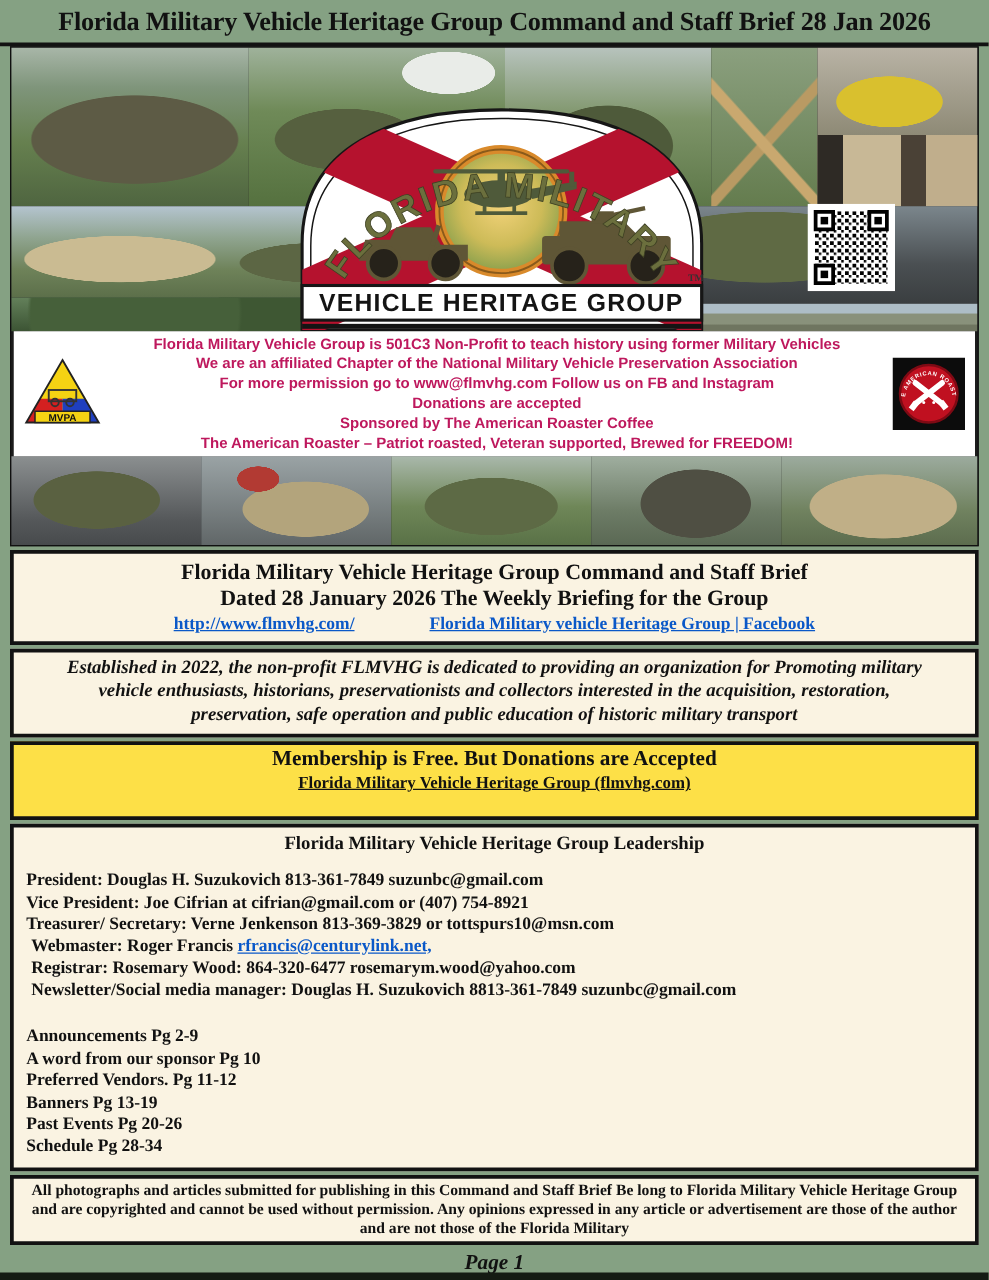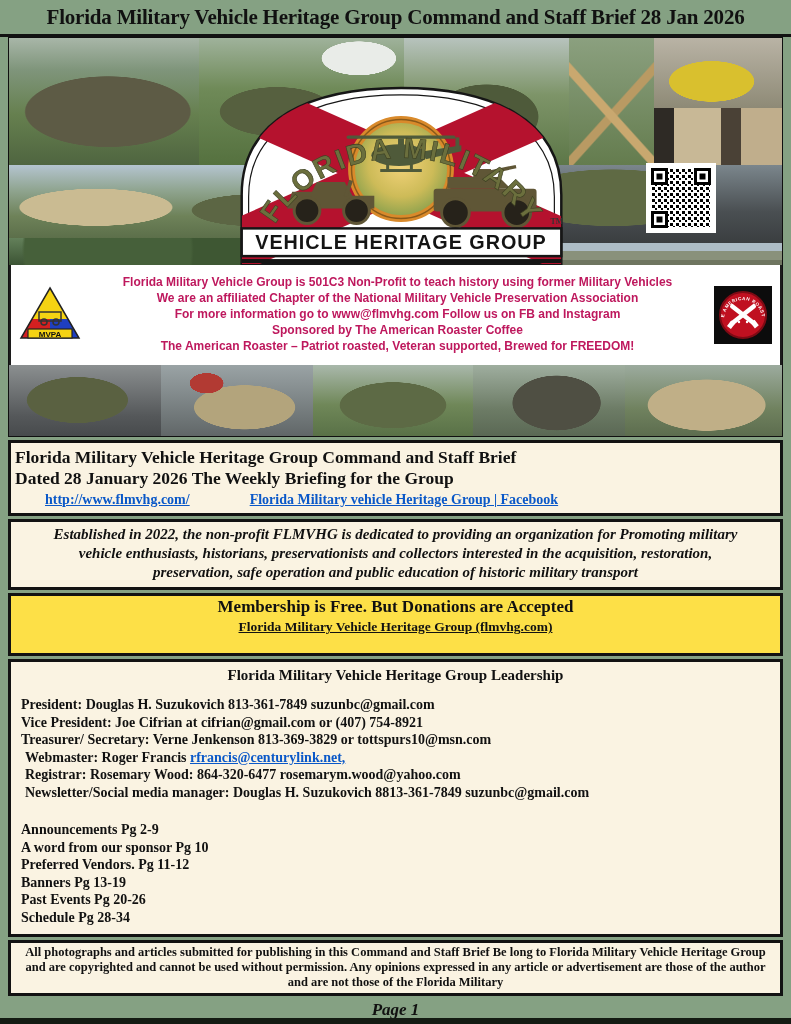--- a/index.html
+++ b/index.html
@@ -75,21 +75,21 @@
   .logo-wrap{position:absolute;left:225px;top:40px;width:335px;height:188px;z-index:3;}
 
   
   .info-box{position:absolute;left:2px;top:227px;width:769px;height:100px;z-index:4;
     background:#fff;display:flex;align-items:center;box-sizing:border-box;padding:0 8px;gap:6px;}
   .info-lines{flex:1;text-align:center;font-family:"Liberation Sans",sans-serif;
     font-weight:bold;font-size:12px;line-height:1.32;color:#be185d;}
 
   
   .panel{margin:3px 8px 0;background:#faf3e2;border:3px solid #121212;box-sizing:border-box;}
-  .brief-banner{padding:4px 4px 5px;}
+  .brief-banner{text-align:center;padding:4px 4px 5px;}
   .bb-line{font-weight:bold;font-size:17.5px;line-height:1.22;}
   .bb-links{margin-top:2px;font-size:14px;font-weight:bold;}
   .bb-links a{color:#0a58c8;text-decoration:underline;margin:0 30px;}
 
   .about{text-align:center;padding:2px 8px 5px;}
   .about-title{font-weight:bold;font-size:17px;line-height:1.2;}
   .about-body{font-weight:bold;font-style:italic;font-size:15px;line-height:1.28;margin:1px 26px 0;}
 
   .membership{background:#fde047;text-align:center;padding:1px 0 18px;}
   .mem-headline{font-weight:bold;font-size:17px;line-height:1.18;}
@@ -215,21 +215,22 @@
       <polygon points="31,2 60,52 2,52" fill="none" stroke="#222" stroke-width="1.5"></polygon>
       <rect x="20" y="26" width="22" height="9" fill="none" stroke="#333" stroke-width="1.5"></rect>
       <circle cx="25" cy="36" r="3" fill="none" stroke="#333" stroke-width="1.5"></circle>
       <circle cx="37" cy="36" r="3" fill="none" stroke="#333" stroke-width="1.5"></circle>
       <rect x="9" y="43" width="44" height="9" fill="#f5d313" stroke="#222" stroke-width="1.2"></rect>
       <text x="31" y="50.5" text-anchor="middle" font-family="Liberation Sans, sans-serif" font-size="8" font-weight="bold" fill="#111">MVPA</text>
     </svg>
     <div class="info-lines">
       <div>Florida Military Vehicle Group is 501C3 Non-Profit to teach history using former Military Vehicles</div>
       <div>We are an affiliated Chapter of the National Military Vehicle Preservation Association</div>
-      <div>For more information go to www@flmvhg.com Follow us on FB and Instagram</div>
+      <div>For more permission go to www@flmvhg.com Follow us on FB and Instagram</div>
+      <div>Donations are accepted</div>
       <div>Sponsored by The American Roaster Coffee</div>
       <div>The American Roaster – Patriot roasted, Veteran supported, Brewed for FREEDOM!</div>
     </div>
     <svg width="58" height="58" viewBox="0 0 58 58">
       <rect width="58" height="58" fill="#0c0c0c"></rect>
       <circle cx="29" cy="29" r="23" fill="#c01020" stroke="#7e0a14" stroke-width="2"></circle>
       <defs>
           <path id="rArc" d="M10,33 A19,19 0 0 1 48,33"></path>
         </defs>
       <text font-family="Liberation Sans, sans-serif" font-size="4.6" font-weight="bold" fill="#fff" letter-spacing="0.6">

